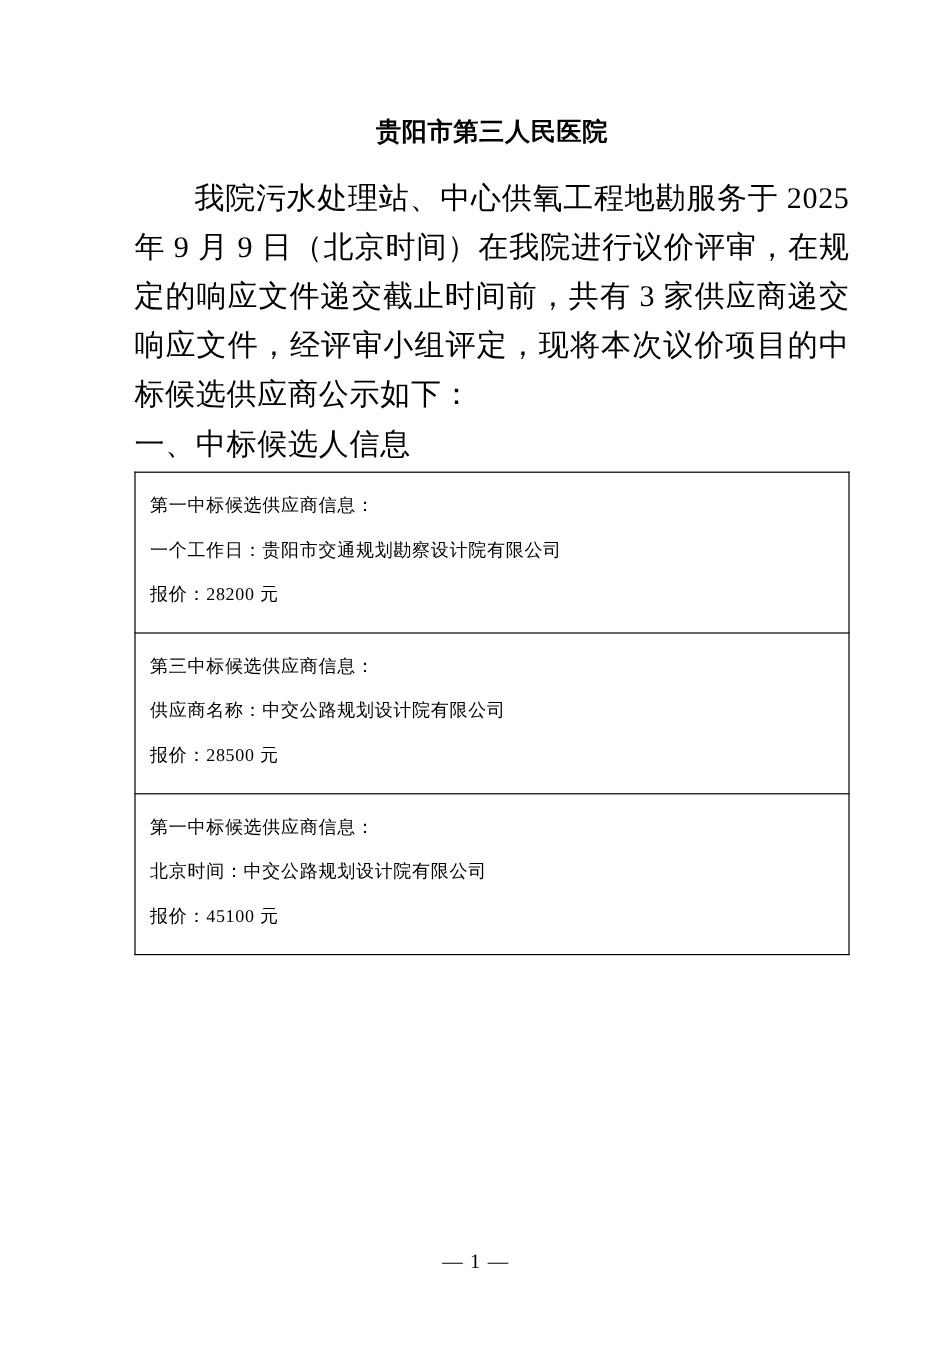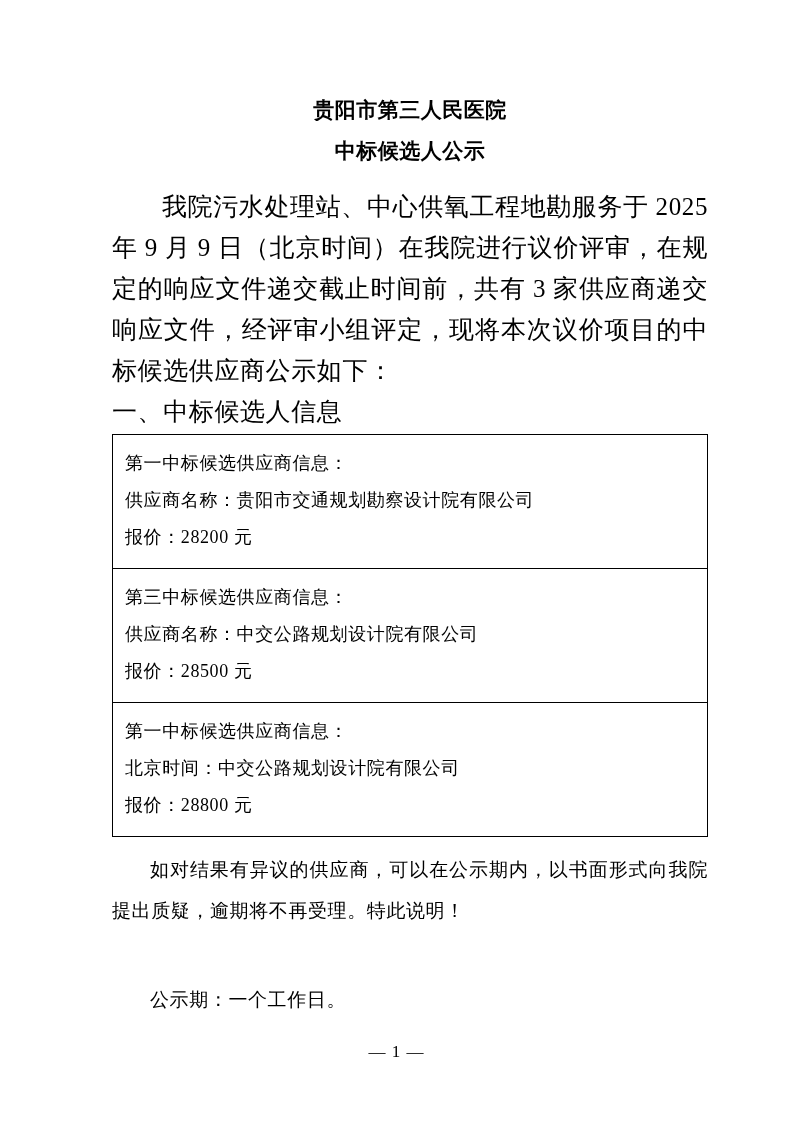--- a/index.html
+++ b/index.html
@@ -56,21 +56,21 @@
     width: 100%;
     margin-top: 2px;
     table-layout: fixed;
   }
   table.bidders td {
     border: 1px solid #000000;
     padding: 10px 12px 12px 12px;
     vertical-align: top;
   }
   .cell-line {
-    font-size: 18px;
+    font-size: 15px;
     line-height: 37px;
     letter-spacing: 0.6px;
     white-space: nowrap;
   }
   .after-par {
     font-size: 19px;
     line-height: 41px;
     text-align: justify;
     text-justify: inter-ideograph;
     margin-top: 12px;
@@ -94,52 +94,49 @@
     letter-spacing: 1px;
   }
 </style>
 </head>
 <body>
 
 <div class="page">
 
   <div class="title-block">
     <div class="title-line l1">贵阳市第三人民医院</div>
-    <div class="title-line l3">中标候选人公示</div>
   </div>
 
   <div class="body-par">我院污水处理站、中心供氧工程地勘服务于 2025 年 9 月 9 日（北京时间）在我院进行议价评审，在规定的响应文件递交截止时间前，共有 3 家供应商递交响应文件，经评审小组评定，现将本次议价项目的中标候选供应商公示如下：</div>
 
   <div class="section-head">一、中标候选人信息</div>
 
   <table class="bidders">
     <tbody>
       <tr>
         <td>
           <div class="cell-line">第一中标候选供应商信息：</div>
-          <div class="cell-line">供应商名称：贵阳市交通规划勘察设计院有限公司</div>
+          <div class="cell-line">一个工作日：贵阳市交通规划勘察设计院有限公司</div>
           <div class="cell-line">报价：28200 元</div>
         </td>
       </tr>
       <tr>
         <td>
           <div class="cell-line">第三中标候选供应商信息：</div>
           <div class="cell-line">供应商名称：中交公路规划设计院有限公司</div>
           <div class="cell-line">报价：28500 元</div>
         </td>
       </tr>
       <tr>
         <td>
           <div class="cell-line">第一中标候选供应商信息：</div>
           <div class="cell-line">北京时间：中交公路规划设计院有限公司</div>
-          <div class="cell-line">报价：28800 元</div>
+          <div class="cell-line">报价：45100 元</div>
         </td>
       </tr>
     </tbody>
   </table>
 
-  <div class="after-par">如对结果有异议的供应商，可以在公示期内，以书面形式向我院提出质疑，逾期将不再受理。特此说明！</div>
 
-  <div class="notice-par">公示期：一个工作日。</div>
 
   <div class="page-number">— 1 —</div>
 
 </div>
 
 </body></html>

